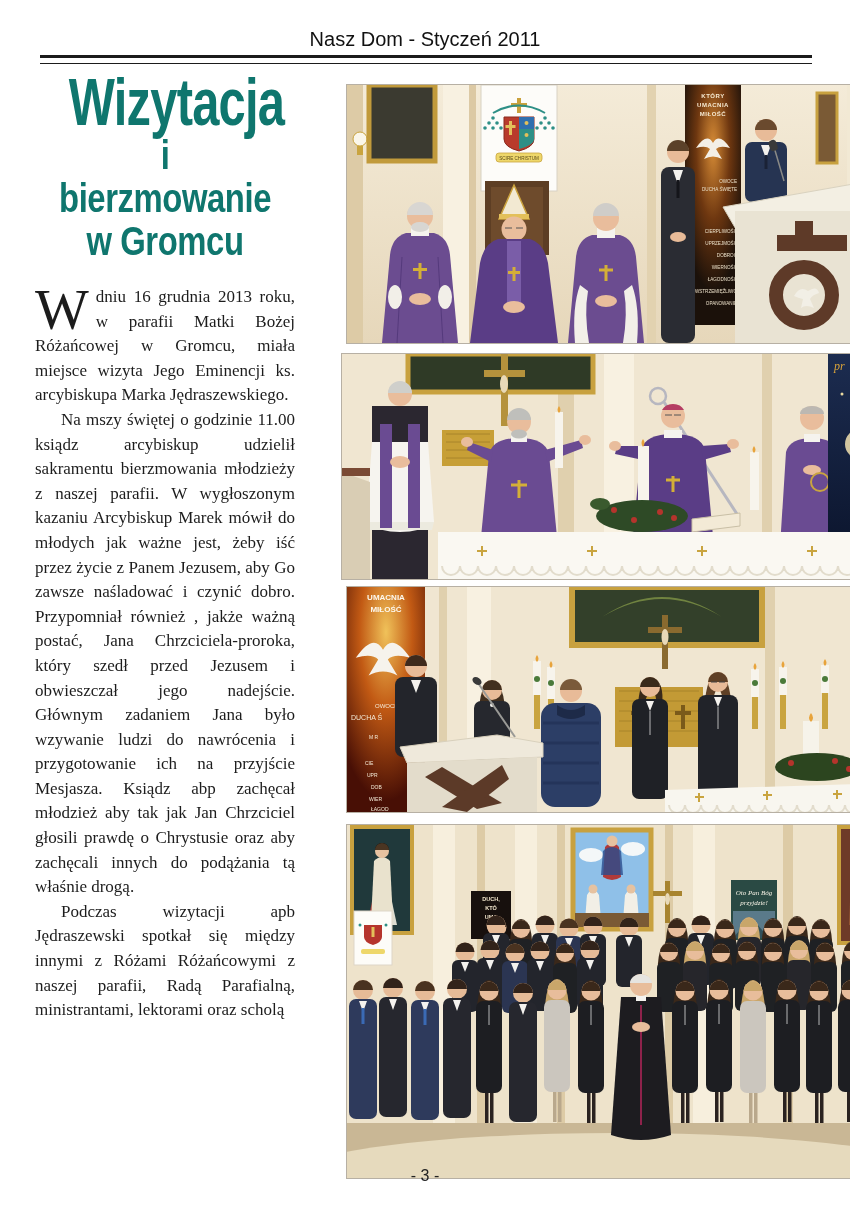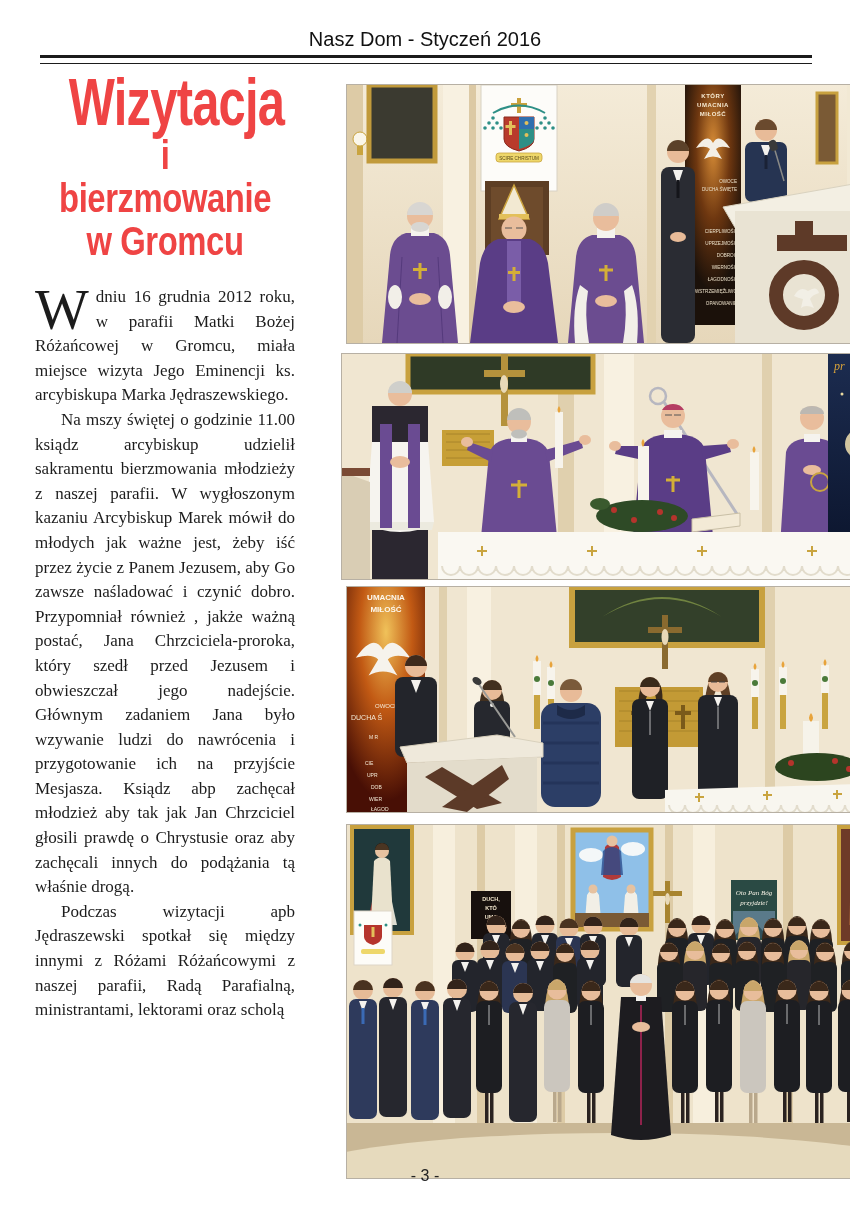--- a/index.html
+++ b/index.html
@@ -4,21 +4,21 @@
 <style>
   html,body{margin:0;padding:0;background:#fff;}
   .page{position:relative;width:850px;height:1219px;background:#ffffff;overflow:hidden;
         font-family:"Liberation Serif",serif;color:#1c1c1c;}
   .masthead-title{position:absolute;top:28px;left:0;width:850px;text-align:center;
         font-family:"Liberation Sans",sans-serif;font-size:20px;color:#111;}
   .rule{position:absolute;top:55px;left:40px;width:772px;height:5px;
         border-top:3px solid #1b1b1b;border-bottom:1px solid #1b1b1b;}
   
   .article-col{position:absolute;left:35px;top:70px;width:260px;}
-  .headline{margin:0 0 0 0;text-align:center;color:#ef4444;
+  .headline{margin:0 0 0 0;text-align:center;color:#0f766e;
         font-family:"Liberation Sans",sans-serif;font-weight:bold;}
   .h1a{display:block;font-size:66px;line-height:64px;transform:scaleX(.74);transform-origin:50% 50%;letter-spacing:-1px;}
   .h1b{display:block;font-size:40px;line-height:43px;transform:scaleX(.82);transform-origin:50% 50%;letter-spacing:-.5px;}
   .body-text{margin-top:22px;font-size:17px;line-height:24.6px;text-align:justify;hyphens:auto;}
   .body-text p{margin:0;}
   .body-text p.indent{text-indent:26px;}
   .dropcap{float:left;font-size:57px;line-height:44px;padding:3px 7px 0 0;font-family:"Liberation Serif",serif;}
   
   .photo{position:absolute;border:1px solid #b7b0a4;background:#efe5cf;}
   .photo svg{display:block;}
@@ -30,31 +30,31 @@
         font-family:"Liberation Sans",sans-serif;font-size:16px;color:#222;}
   .bt{font-family:"Liberation Sans",sans-serif;font-weight:bold;}
   .bs{font-family:"Liberation Sans",sans-serif;}
   .scr{font-family:"Liberation Serif",serif;font-style:italic;}
 </style>
 </head>
 <body>
 
 <div class="page">
 
-  <div class="masthead-title">Nasz Dom - Styczeń 2016</div>
+  <div class="masthead-title">Nasz Dom - Styczeń 2011</div>
   <div class="rule"></div>
 
   <aside class="article-col">
     <h1 class="headline">
       <span class="h1a">Wizytacja</span>
       <span class="h1b">i bierzmowanie</span>
       <span class="h1b">w Gromcu</span>
     </h1>
     <div class="body-text">
-      <p><span class="dropcap">W</span><span>dniu 16 grudnia 2012 roku, w parafii Matki Bożej Różańcowej w Gromcu, miała miejsce wizyta Jego Eminencji ks. arcybiskupa Marka Jędraszewskiego.</span></p>
+      <p><span class="dropcap">W</span><span>dniu 16 grudnia 2013 roku, w parafii Matki Bożej Różańcowej w Gromcu, miała miejsce wizyta Jego Eminencji ks. arcybiskupa Marka Jędraszewskiego.</span></p>
       <p class="indent">Na mszy świętej o godzinie 11.00 ksiądz arcybiskup udzielił sakramentu bierzmowania młodzieży z naszej parafii. W wygłoszonym kazaniu Arcybiskup Marek mówił do młodych jak ważne jest, żeby iść przez życie z Panem Jezusem, aby Go zawsze naśladować i czynić dobro. Przypomniał również , jakże ważną postać, Jana Chrzciciela-proroka, który szedł przed Jezusem i obwieszczał jego nadejście. Głównym zadaniem Jana było wzywanie ludzi do nawrócenia i przygotowanie ich na przyjście Mesjasza. Ksiądz abp zachęcał młodzież aby tak jak Jan Chrzciciel głosili prawdę o Chrystusie oraz aby zachęcali innych do podążania tą właśnie drogą.</p>
       <p class="indent">Podczas wizytacji apb Jędraszewski spotkał się między innymi z Różami Różańcowymi z naszej parafii, Radą Parafialną, ministrantami, lektorami oraz scholą</p>
 
     </div>
 
   </aside>
 
   <figure class="photo photo1">
     <svg viewBox="0 0 539 258" width="539" height="258">
       <defs>

